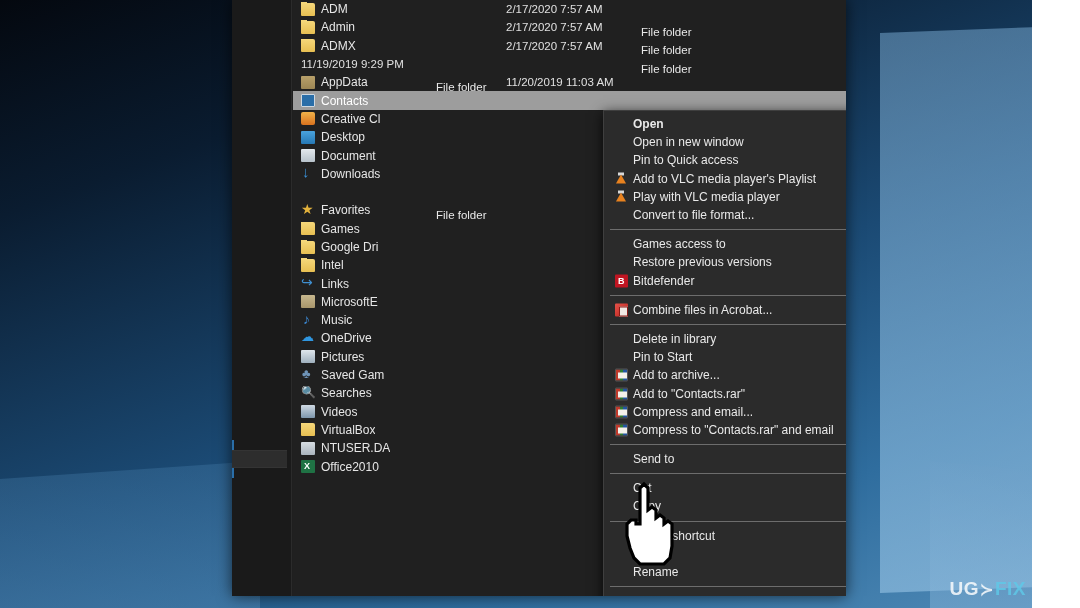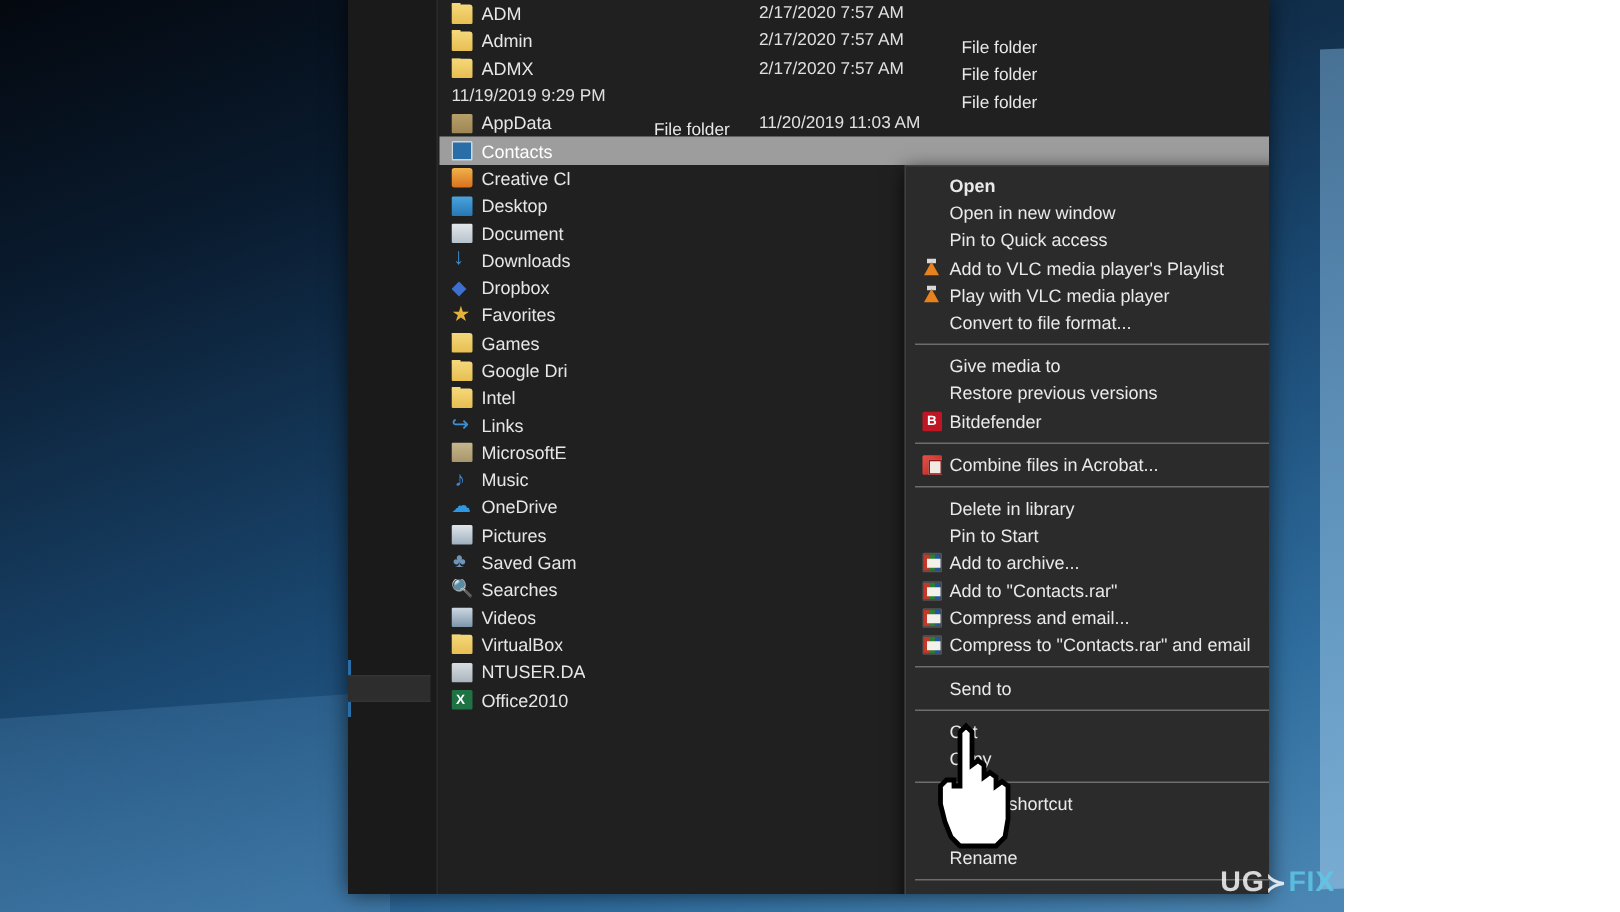--- a/index.html
+++ b/index.html
@@ -7,21 +7,21 @@
   html, body {
     width: 1080px;
     height: 608px;
     overflow: hidden;
     font-family: "Liberation Sans", sans-serif;
   }
 
   
   #desktop {
     position: relative;
-    width: 896px;
+    width: 1032px;
     height: 608px;
     background: linear-gradient(160deg, #04080f 0%, #0a1c30 22%, #1b4a74 55%, #2f6d9e 80%, #4d88b5 100%);
     overflow: hidden;
   }
   .wp-panel {
     position: absolute;
     pointer-events: none;
   }
   .wp-a {
     left: 880px; top: 28px; width: 260px; height: 560px;
@@ -388,24 +388,20 @@
           <div class="file-row">
             <div class="col-name">
               <span class="ico ico-downloads"></span>
               <span class="fname">Downloads</span>
             </div>
             <div class="col-date"></div>
             <div class="col-type">File folder</div>
             <div class="col-size"></div>
           </div>
           <div class="file-row">
-            <div class="col-name">
-              <span class="ico ico-dropbox"></span>
-              <span class="fname">Dropbox</span>
-            </div>
             <div class="col-date"></div>
             <div class="col-type">File folder</div>
             <div class="col-size"></div>
           </div>
           <div class="file-row">
             <div class="col-name">
               <span class="ico ico-star"></span>
               <span class="fname">Favorites</span>
             </div>
             <div class="col-date"></div>
@@ -557,21 +553,21 @@
         </div>
         <div class="mi">
           <span class="mi-ico mico-vlc"></span>
           <span>Play with VLC media player</span>
         </div>
         <div class="mi">
           <span>Convert to file format...</span>
         </div>
         <div class="msep"></div>
         <div class="mi">
-          <span>Give media to</span>
+          <span>Games access to</span>
         </div>
         <div class="mi">
           <span>Restore previous versions</span>
         </div>
         <div class="mi">
           <span class="mi-ico mico-bd"></span>
           <span>Bitdefender</span>
         </div>
         <div class="msep"></div>
         <div class="mi">

